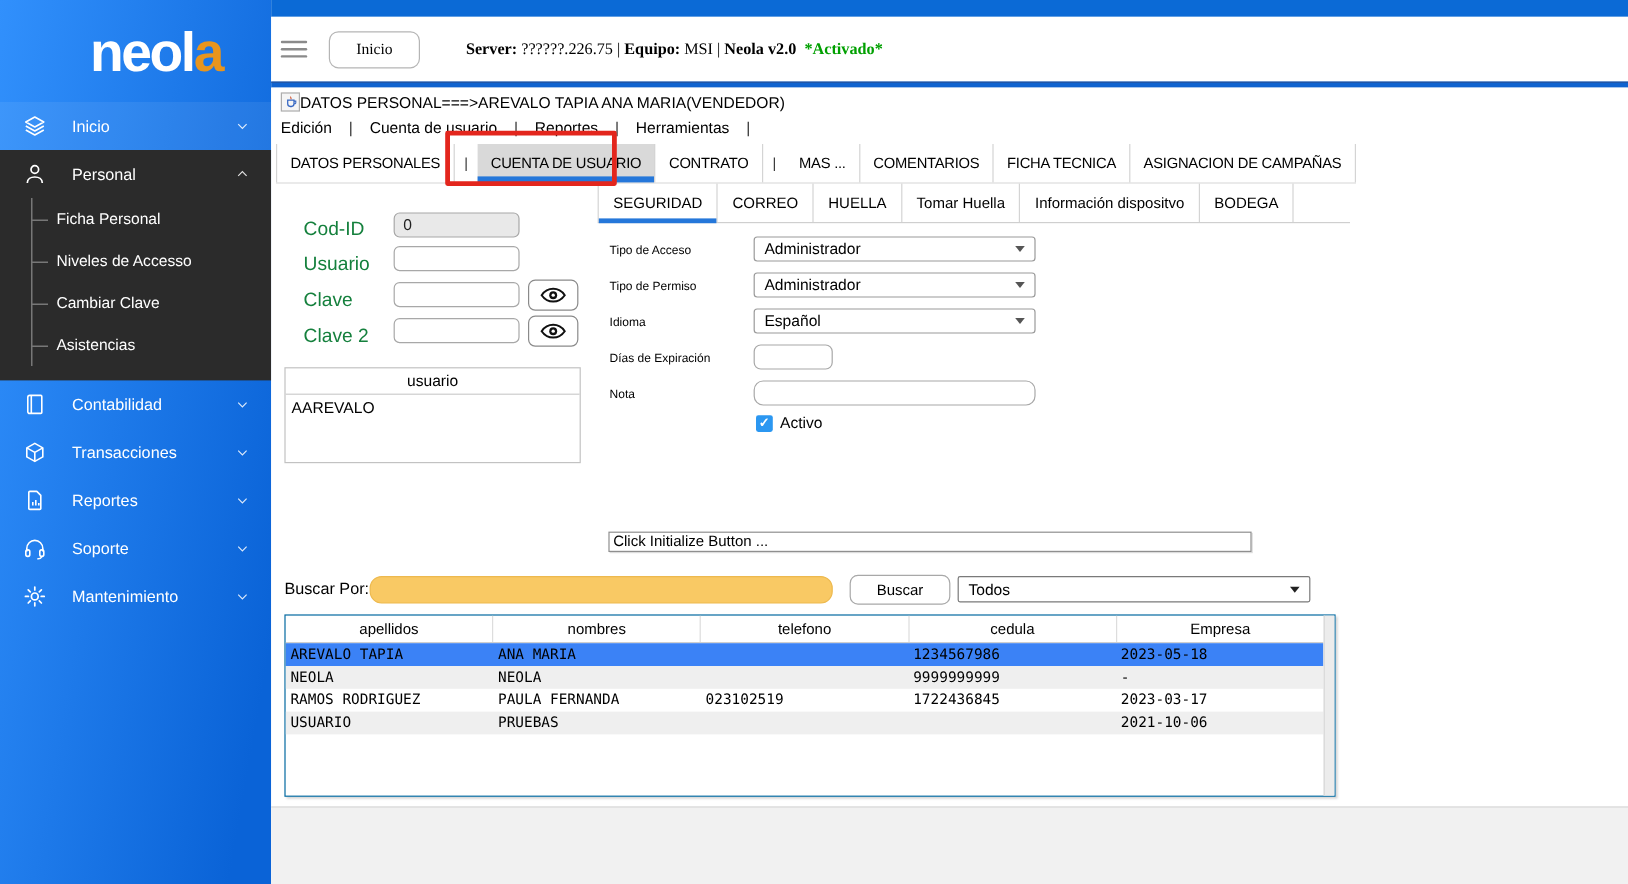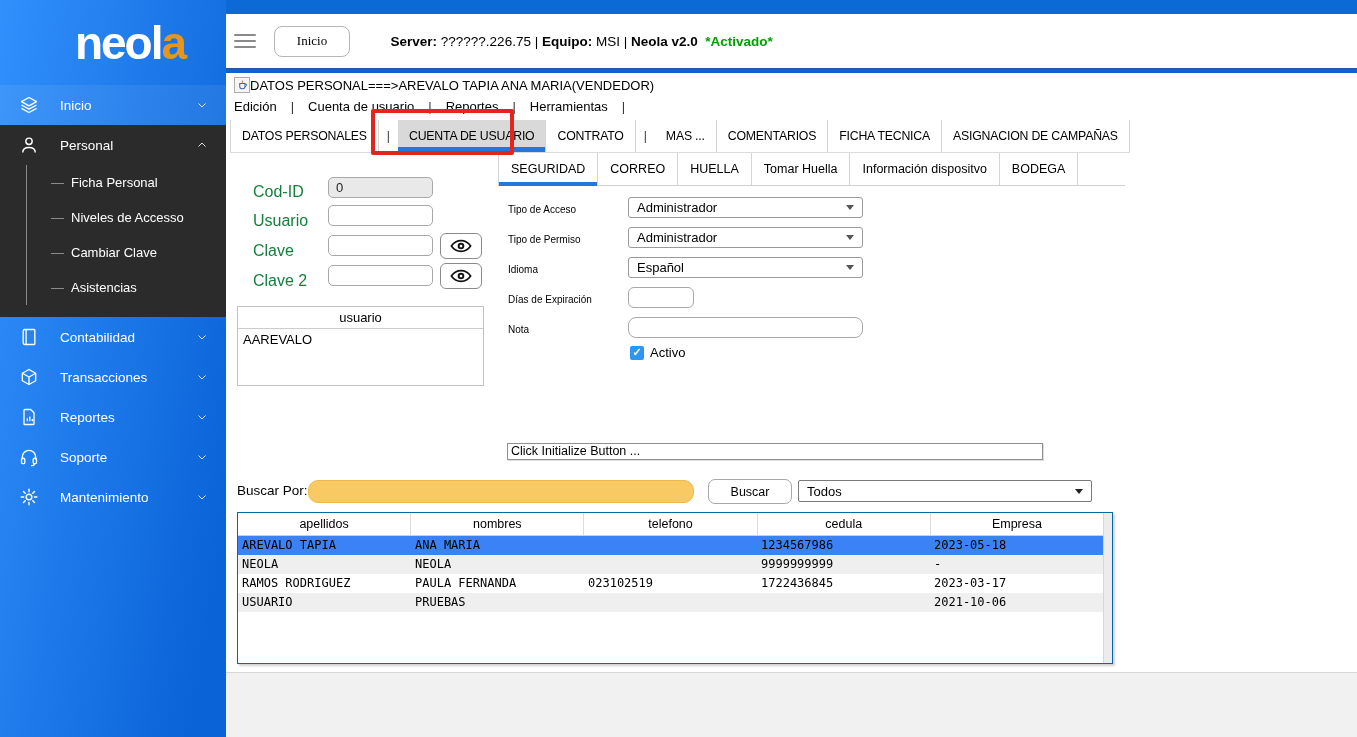--- a/index.html
+++ b/index.html
@@ -12,38 +12,38 @@
              background:linear-gradient(100deg,#3190fc 0%,#0a63d7 90%); color:#fff; }
   .logo { height:85px; display:flex; align-items:center; justify-content:center; padding-left:34px; }
   .logo-text { font-size:46px; font-weight:bold; letter-spacing:-2px; color:#fff; }
   .logo-accent { color:#e8951d; }
   .nav-item { height:40px; display:flex; align-items:center; padding:0 18px; cursor:pointer; }
   .nav-item.active { background:rgba(255,255,255,0.07); }
   .nav-icon { width:22px; display:flex; justify-content:center; }
   .nav-label { margin-left:20px; font-size:13.5px; }
   .nav-chevron { margin-left:auto; opacity:.85; display:flex; }
   .dark-group { background:#2b2b2b; padding-bottom:12px; }
-  .children { margin-left:26px; border-left:1px solid rgba(255,255,255,.45);padding-left:24px; }
+  .children { margin-left:26px; border-left:1px solid rgba(255,255,255,.45); }
   .child { position:relative; height:35px; display:flex; align-items:center; padding-left:20px;
            font-size:13px; cursor:pointer; }
   .child::before { content:""; position:absolute; left:0; top:50%; width:13px; height:1px;
                    background:rgba(255,255,255,.45); }
 
   
   .topbar { position:absolute; left:226px; top:0; right:0; height:14px; background:#0b6ad6;
             color:#fff; font-size:11px; line-height:14px; white-space:pre; }
   .topbar-company { position:absolute; left:10px; }
   .topbar-fecha { position:absolute; left:371px; }
   .toolbar { position:absolute; left:226px; top:14px; right:0; height:54px; background:#fff;
              display:flex; align-items:center; }
   .hamburger { margin-left:8px; width:22px; cursor:pointer; }
   .hamburger div { height:2px; background:#8a8a8a; margin:4px 0; border-radius:1px; }
   .inicio-btn { margin-left:18px; width:76px; height:31px; border:1px solid #b5b5b5; border-radius:8px;
                 background:#fff; font-family:"Liberation Serif", serif; font-size:13px; cursor:pointer; }
-  .server-line { margin-left:18px; font-size:13.5px; color:#000; white-space:pre; }
+  .server-line { margin-left:18px; font-size:13.5px; color:#000; white-space:pre;font-family:Liberation Serif, serif; }
   .server-line b { font-weight:bold; }
   .status-ok { font-weight:bold; }
   .blue-rule { position:absolute; left:226px; top:68px; right:0; height:5px; background:#1063cf;
                border-top:1px solid #24549f; }
 
   
   .content { position:absolute; left:226px; top:73px; right:0; bottom:0; background:#fff; }
   .content-footer { position:absolute; left:0; right:0; top:599px; bottom:0; background:#f1f1f1;
                     border-top:1px solid #d8d8d8; }
 

